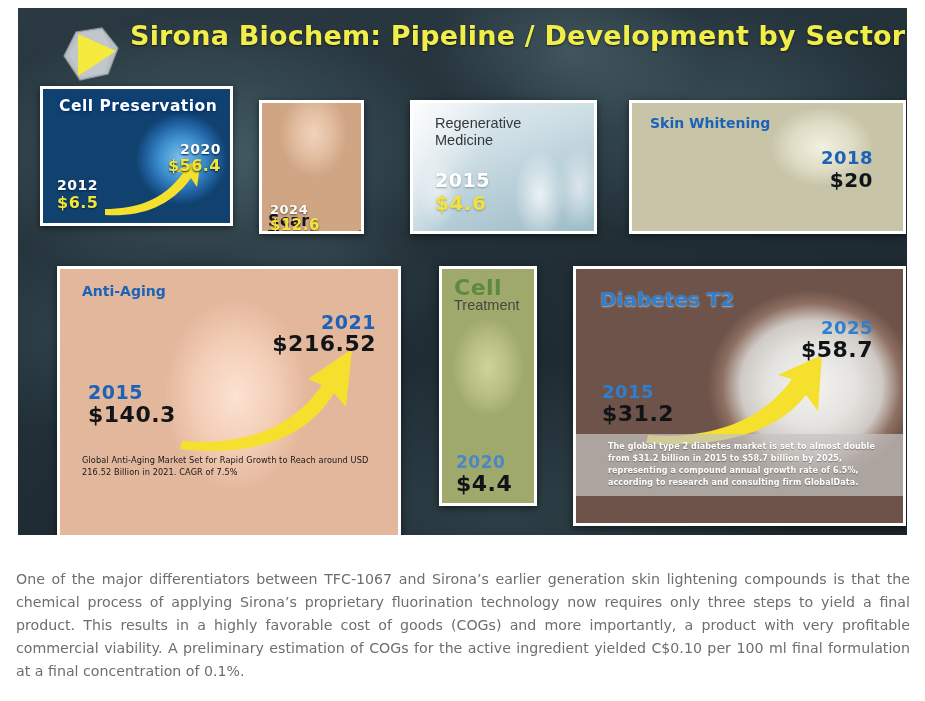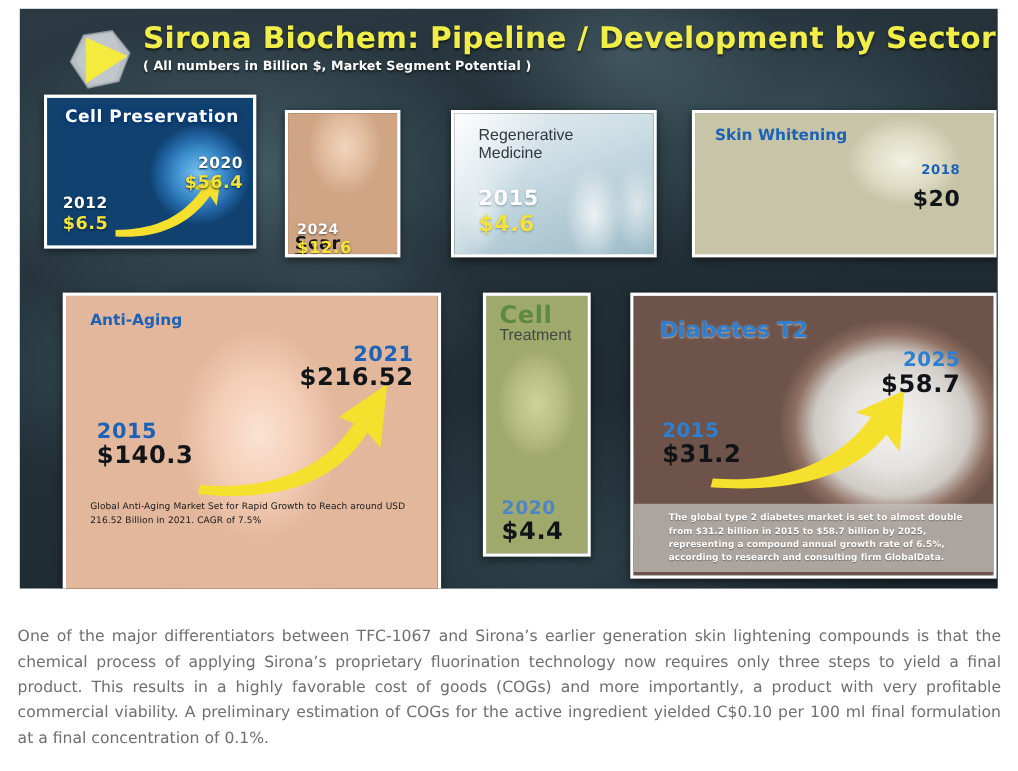--- a/index.html
+++ b/index.html
@@ -156,21 +156,21 @@
   
   #card-skin { left: 611px; top: 92px; width: 277px; height: 134px; }
   #card-skin .card-img {
     background:
       radial-gradient(ellipse 52px 40px at 70% 34%, #f2f1e2 0%, #dedcc4 60%, #c7c4a8 100%),
       radial-gradient(ellipse 46px 48px at 50% 62%, #f6f4e8 0%, #e0ddc8 55%, #c5c1a4 100%),
       radial-gradient(ellipse 40px 46px at 26% 52%, #d8d8d8 0%, #b9bcbd 55%, #95999b 100%),
       linear-gradient(150deg, #f7f8f7 0%, #eef0ef 45%, #dfe2e1 75%, #cfd3d3 100%);
   }
   #card-skin .title { left: 18px; top: 12px; font-size: 14px; color:#1b62b8; }
-  #card-skin .y1 { right: 30px; top: 44px; font-size: 12px; color:#1b62b8; }
+  #card-skin .y1 { right: 30px; top: 44px; font-size: 18px; color:#1b62b8; }
   #card-skin .v1 { right: 30px; top: 65px; font-size: 20px; color:#111417; }
 
   
   #card-anti { left: 39px; top: 258px; width: 344px; height: 292px; }
   #card-anti .card-img {
     background:
       radial-gradient(ellipse 72px 96px at 52% 44%, #fbe2d2 0%, #f3cdb6 58%, #e3b79c 100%),
       radial-gradient(ellipse 62px 50px at 50% 16%, #6d4a33 0%, #56371f 70%, #432a16 100%),
       radial-gradient(ellipse 90px 70px at 50% 96%, #f6ddcc 0%, #edc9b2 70%, #e0b79c 100%),
       linear-gradient(180deg, #ffffff 0%, #ffffff 30%, #fdfdfd 100%);
@@ -212,21 +212,20 @@
   #card-diab .y2 { right: 30px; top: 48px; font-size: 18px; color:#2e7fcf; }
   #card-diab .v2 { right: 30px; top: 68px; font-size: 22px; color:#111417; }
   #card-diab .y1 { left: 26px; top: 112px; font-size: 18px; color:#2e7fcf; }
   #card-diab .v1 { left: 26px; top: 132px; font-size: 22px; color:#111417; }
   #card-diab .cap {
     left: 0px; top: 165px; width: 100%; padding: 7px 22px 7px 32px;
     background: rgba(195,195,193,0.72);
     font-size: 8px; line-height: 1.5; color:#ffffff;
     font-family:"DejaVu Sans", sans-serif; font-weight: bold; letter-spacing: 0.1px;
     text-shadow: 0 1px 1px rgba(0,0,0,0.35);
-    margin-top: 24px;
   }
 
   
   .arrow { position: absolute; z-index: 2; pointer-events: none; }
 
   
   .body-text {
     position: absolute;
     left: 16px;
     top: 568px;
@@ -246,21 +245,20 @@
   <div class="header">
     <div class="logo">
       <svg width="62" height="62" viewBox="0 0 62 62">
         <polygon points="16,8 42,4 58,24 48,50 20,56 4,32" fill="#b9bfc4" stroke="#8f979d" stroke-width="1.2"></polygon>
         <polygon points="20,9 42,6 52,26 44,49 22,53 9,31" fill="#c9ced2" opacity="0.55"></polygon>
         <polygon points="18,10 56,27 18,52" fill="#f5ea3e"></polygon>
       </svg>
     </div>
     <div class="title-block">
       <div class="title-main">Sirona Biochem: Pipeline / Development by Sector</div>
-      <div class="title-sub">( All numbers in Billion $, Market Segment Potential )</div>
     </div>
   </div>
 
   <div class="card" id="card-cell">
     <div class="card-img"></div>
     <svg class="arrow" style="left:58px; top:68px;" width="110" height="62" viewBox="0 0 110 62">
       <path d="M4,52 C34,52 62,44 82,16 L74,14 L100,2 L96,30 L90,21 C68,52 36,60 4,58 Z" fill="#f5e02e"></path>
     </svg>
     <div class="lbl t-tech title">Cell Preservation</div>
     <div class="lbl t-tech y2">2020</div>

